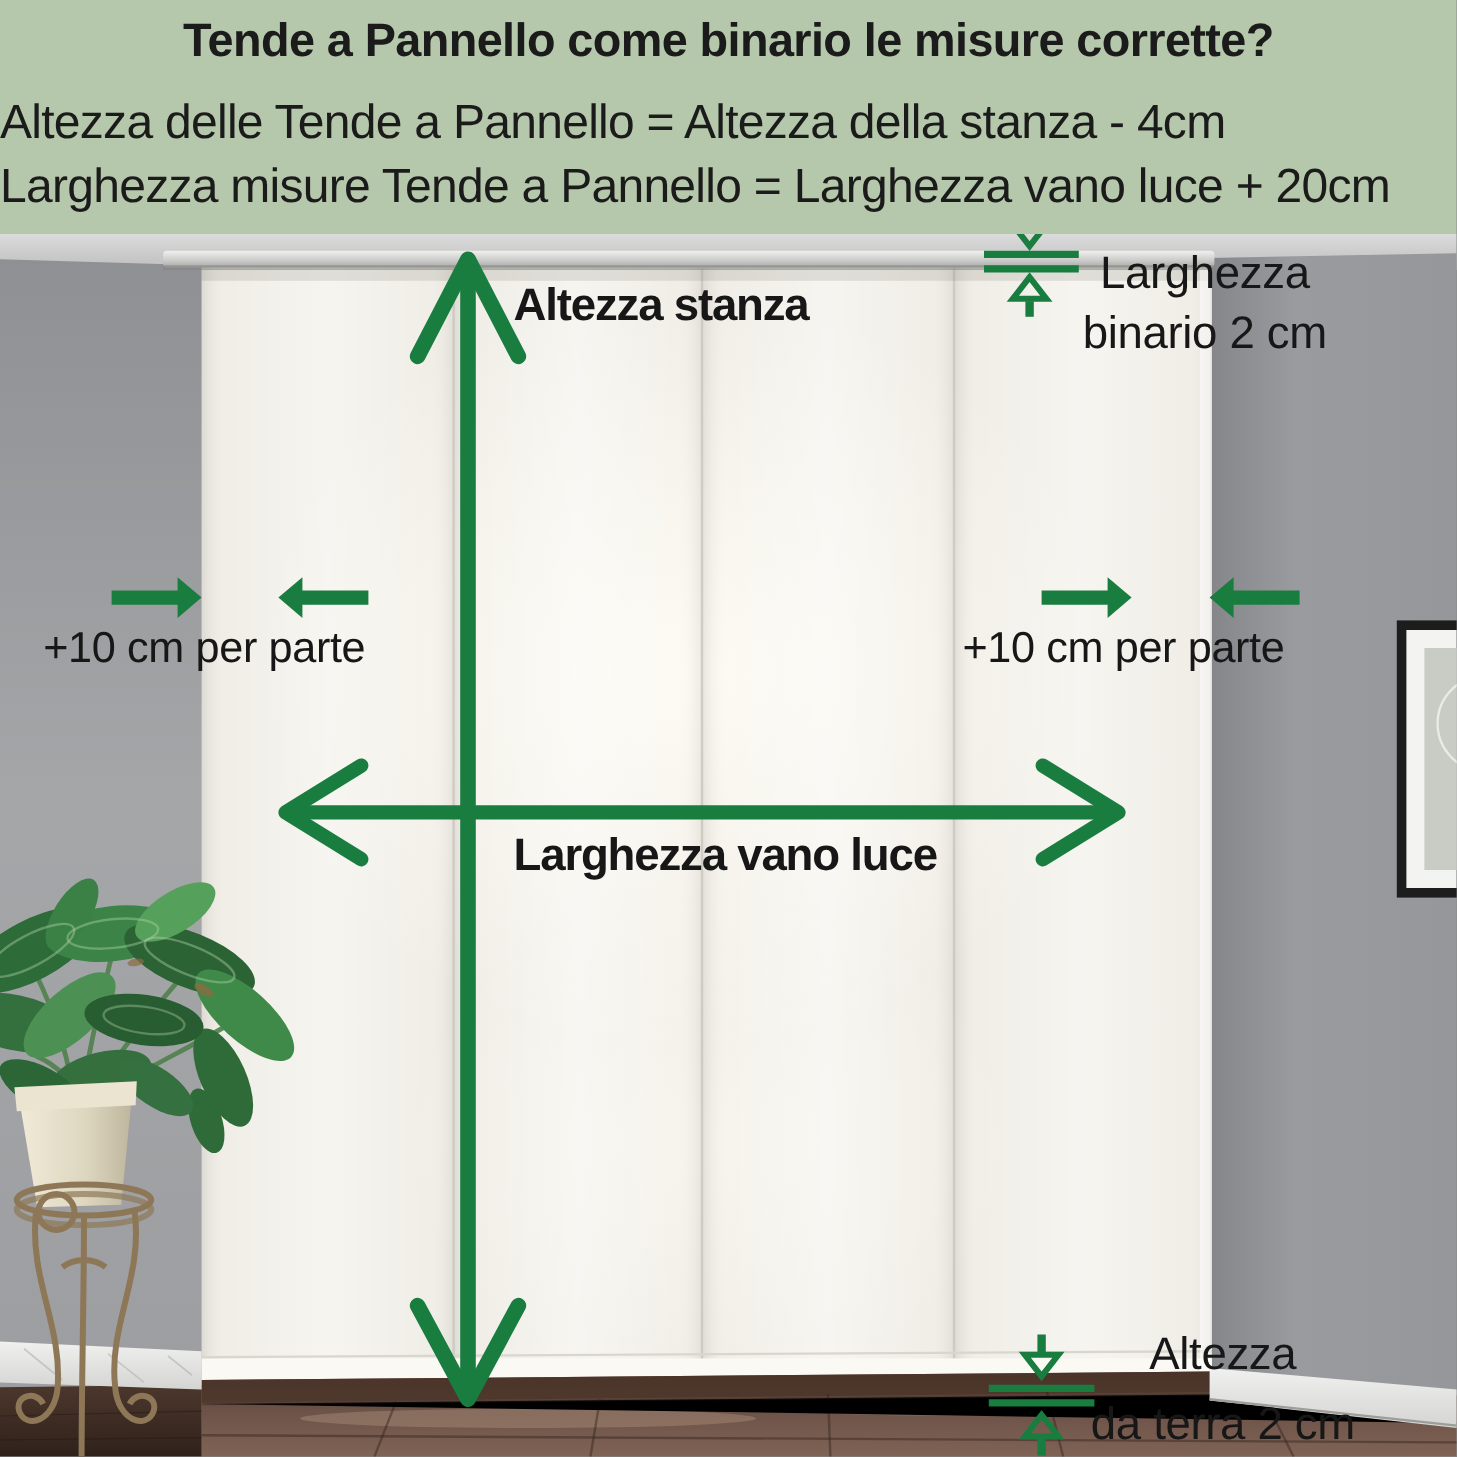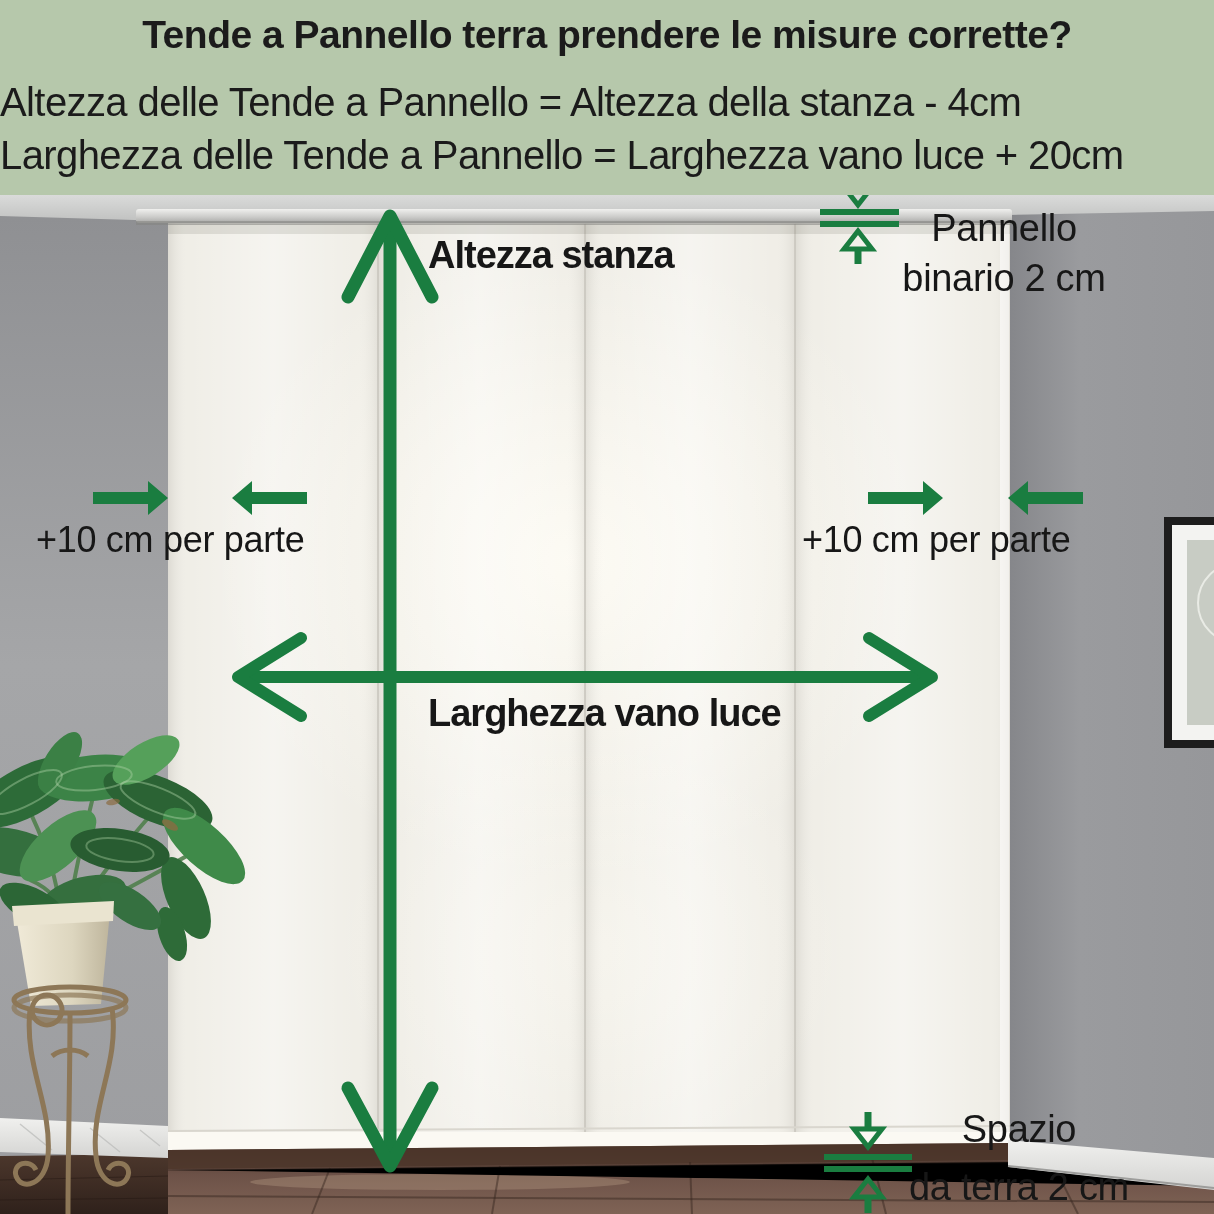--- a/index.html
+++ b/index.html
@@ -245,31 +245,31 @@
       <line class="gl" x1="868" y1="1112" x2="868" y2="1127" stroke-width="7"></line>
       <path class="gl" d="M854,1129 L882,1129 L868,1147 Z" stroke-width="5"></path>
       <line class="gl" x1="824" y1="1157" x2="912" y2="1157" stroke-width="6"></line>
       <line class="gl" x1="824" y1="1169" x2="912" y2="1169" stroke-width="6"></line>
       <path class="gl" d="M854,1197 L882,1197 L868,1179 Z" stroke-width="5"></path>
       <line class="gl" x1="868" y1="1199" x2="868" y2="1213" stroke-width="7"></line>
     </g>
   </svg>
 
   <div class="header">
-    <div class="title">Tende a Pannello terra prendere le misure corrette?</div>
+    <div class="title">Tende a Pannello come binario le misure corrette?</div>
     <div class="formula f1">Altezza delle Tende a Pannello = Altezza della stanza - 4cm</div>
-    <div class="formula f2">Larghezza delle Tende a Pannello = Larghezza vano luce + 20cm</div>
+    <div class="formula f2">Larghezza misure Tende a Pannello = Larghezza vano luce + 20cm</div>
   </div>
 
   <div class="lbl bold lbl-altezza">Altezza stanza</div>
   <div class="lbl bold lbl-larghezza">Larghezza vano luce</div>
   <div class="lbl lbl-margin-left">+10 cm per parte</div>
   <div class="lbl lbl-margin-right">+10 cm per parte</div>
   <div class="lbl center lbl-track">
-    <div>Pannello</div>
+    <div>Larghezza</div>
     <div>binario 2 cm</div>
   </div>
   <div class="lbl center lbl-floor">
-    <div>Spazio</div>
+    <div>Altezza</div>
     <div>da terra 2 cm</div>
   </div>
 
 </div>
 
 </body></html>

